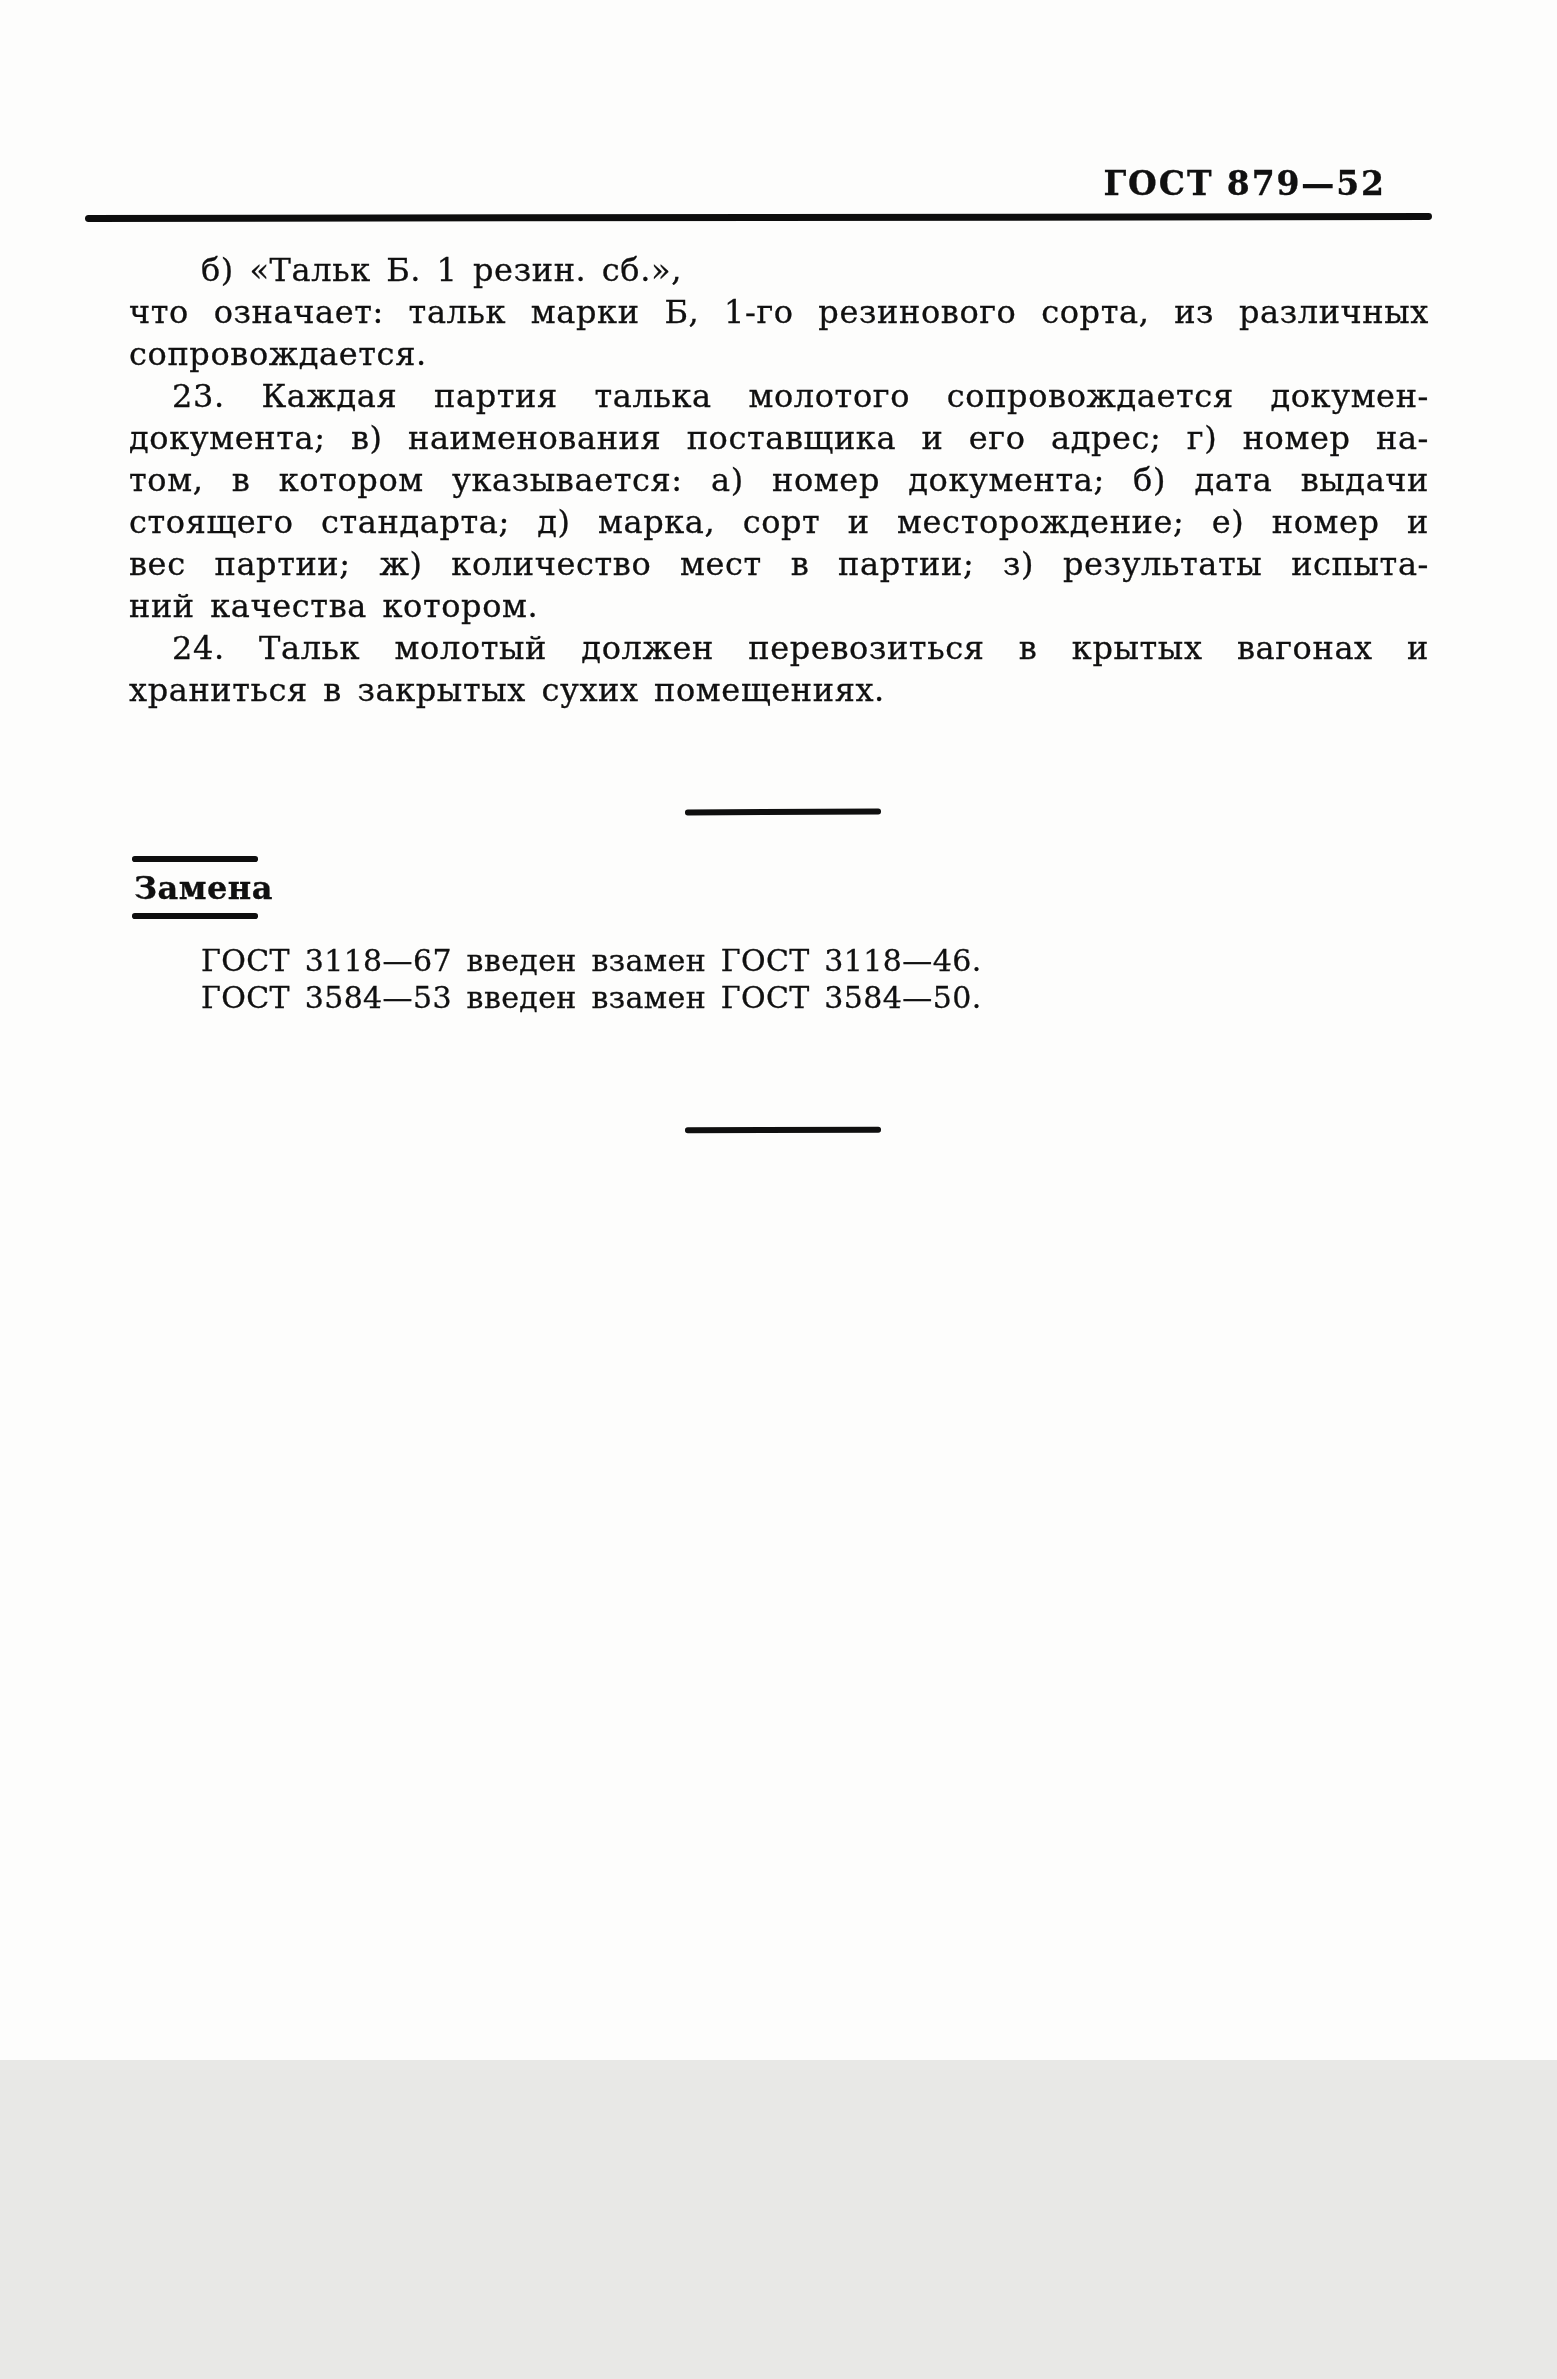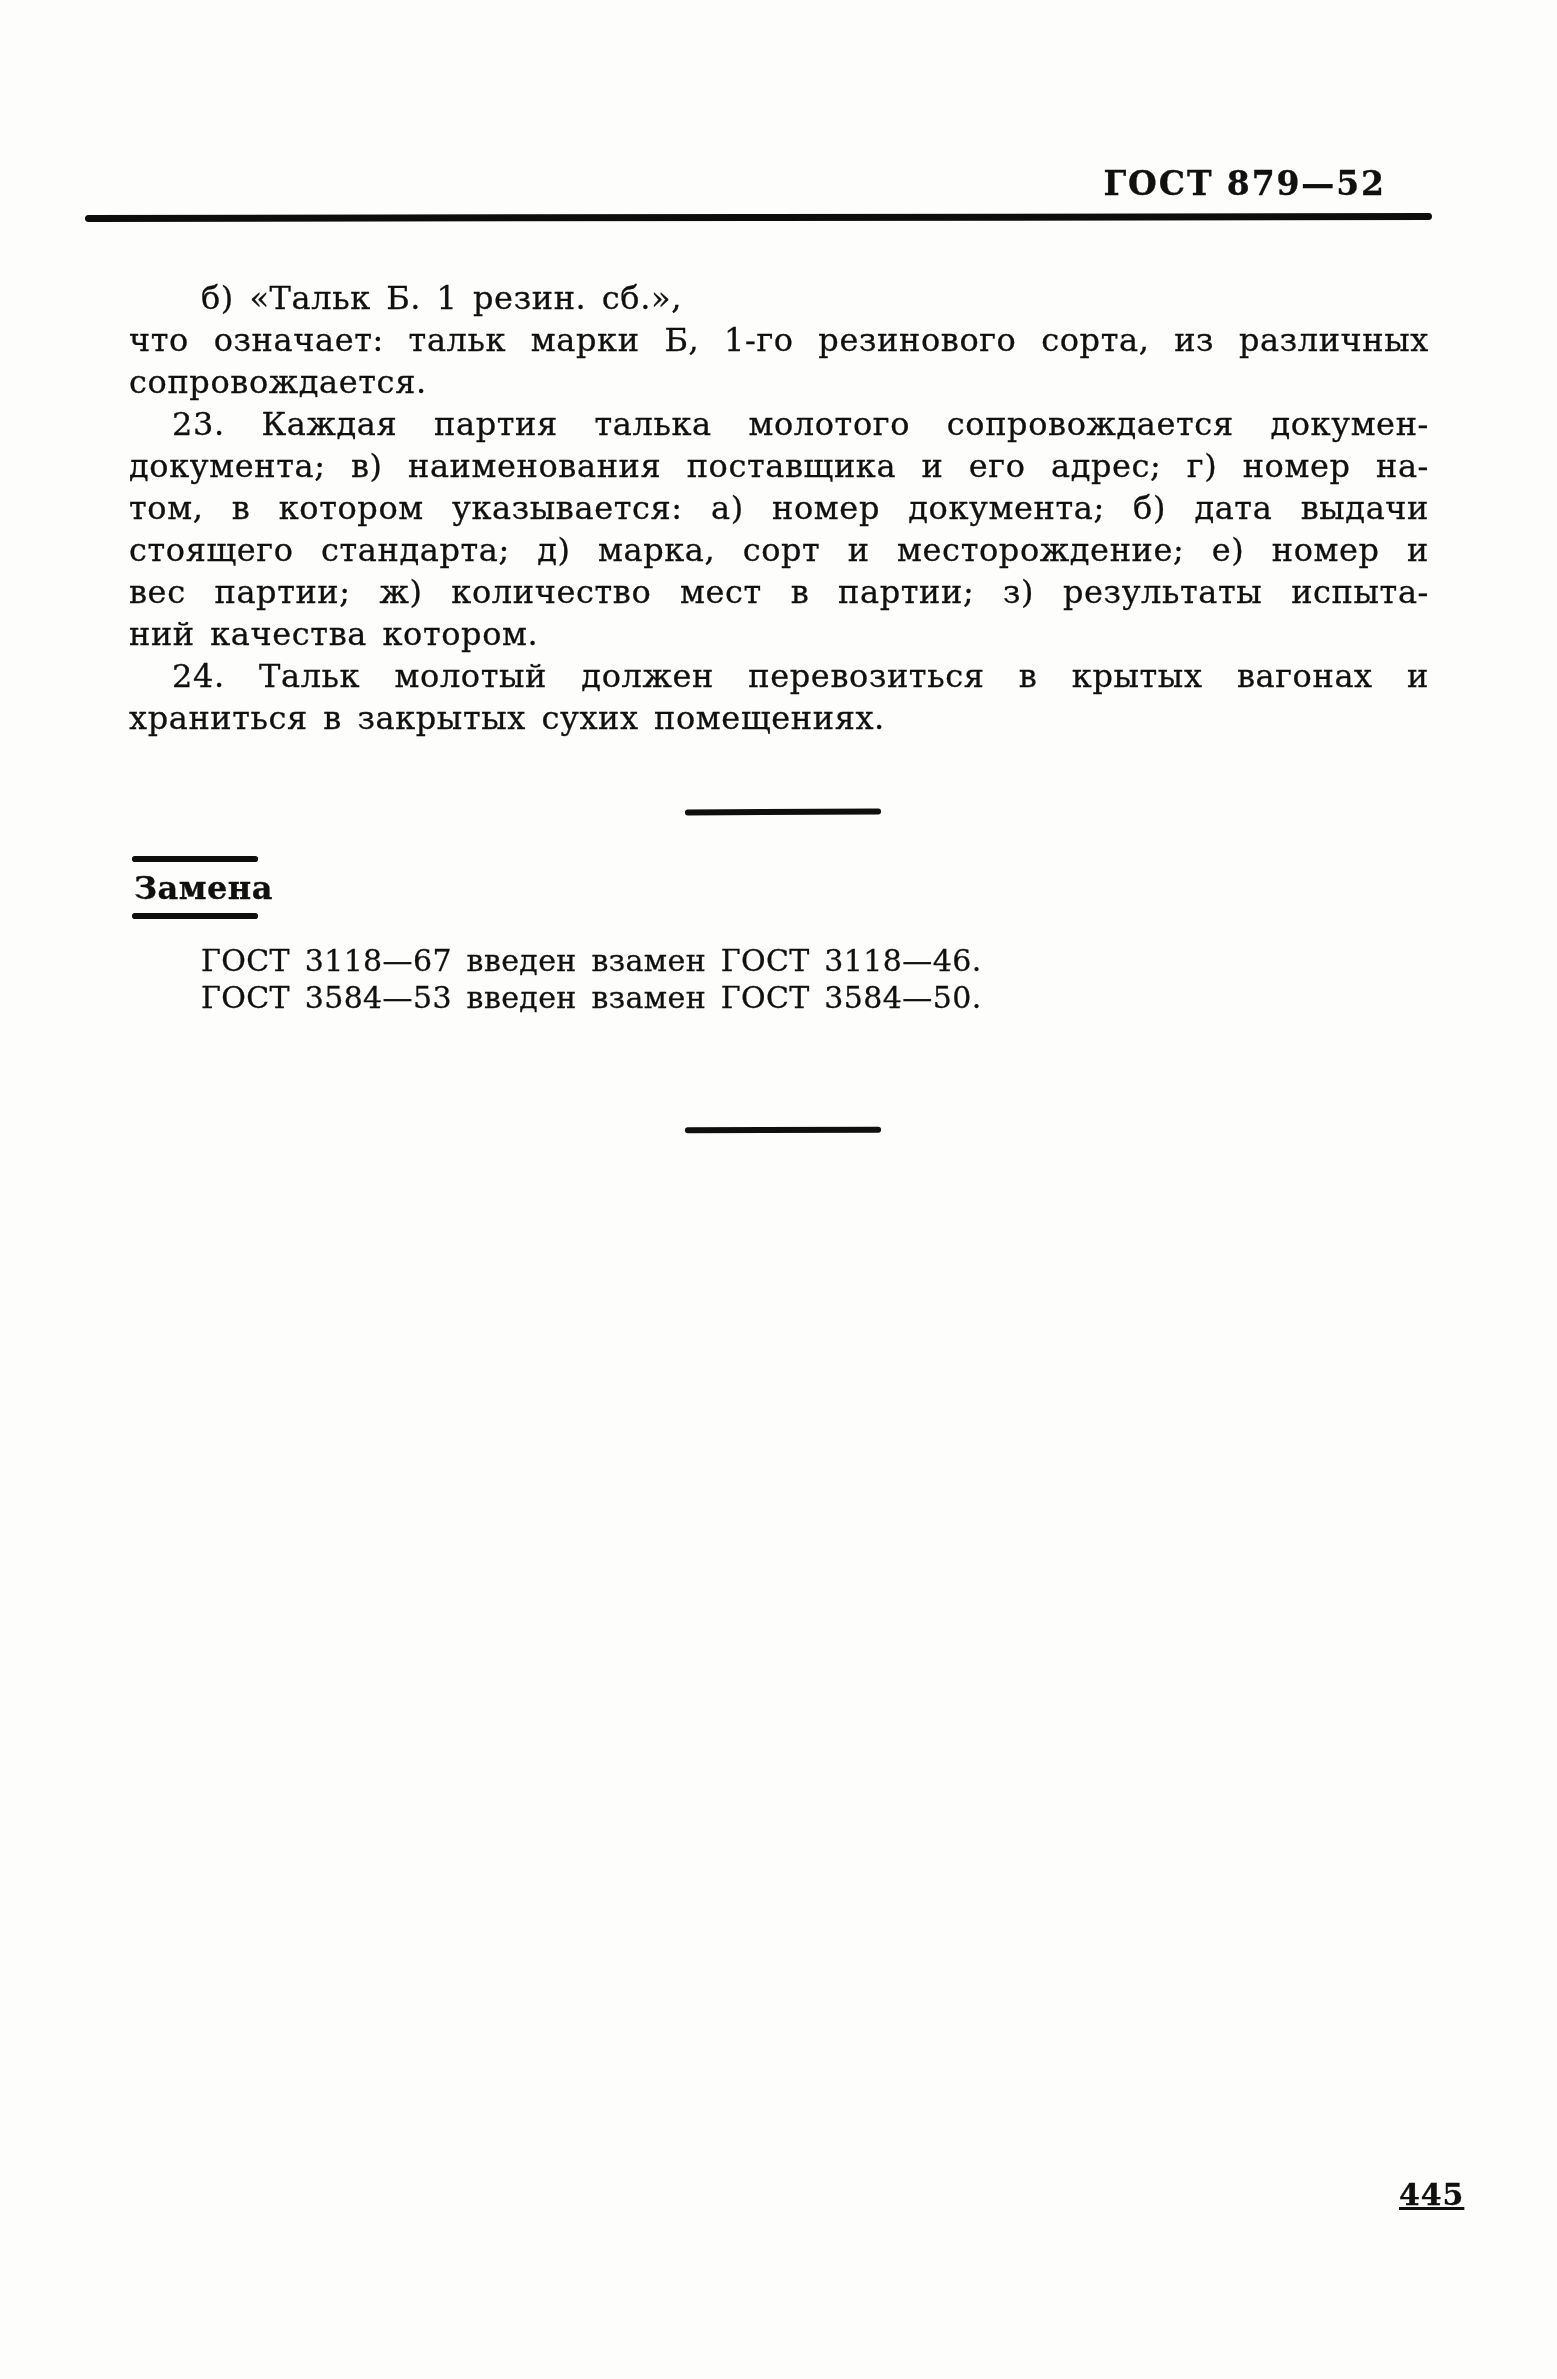--- a/index.html
+++ b/index.html
@@ -4,21 +4,21 @@
 <title>ГОСТ 879—52 — стр. 445</title>
 <style>
   html, body {
     margin: 0;
     padding: 0;
     background: #e8e8e6;
   }
   .page {
     position: relative;
     width: 1557px;
-    height: 2379px;
+    height: 2060px;
     margin: 0 auto;
     background: #fdfdfc;
     overflow: hidden;
     color: #101010;
     font-family: "DejaVu Serif", "Liberation Serif", serif;
   }
   
   .header-ref {
     position: absolute;
     top: 164px;
@@ -52,21 +52,21 @@
   }
   .line { white-space: normal; }
   .line.j {
     text-align: justify;
     text-align-last: justify;
   }
   .line.l {
     text-align: left;
     word-spacing: 4.7px;
   }
-  .ind-a { text-indent: 72px; margin-top: 28px; }
+  .ind-a { text-indent: 72px; }
   .ind-b { text-indent: 43px; }
   
   .sep-rule {
     position: absolute;
     left: 685px;
     width: 196px;
     height: 5.6px;
     background: #0f0f0f;
     border-radius: 2.8px;
   }

